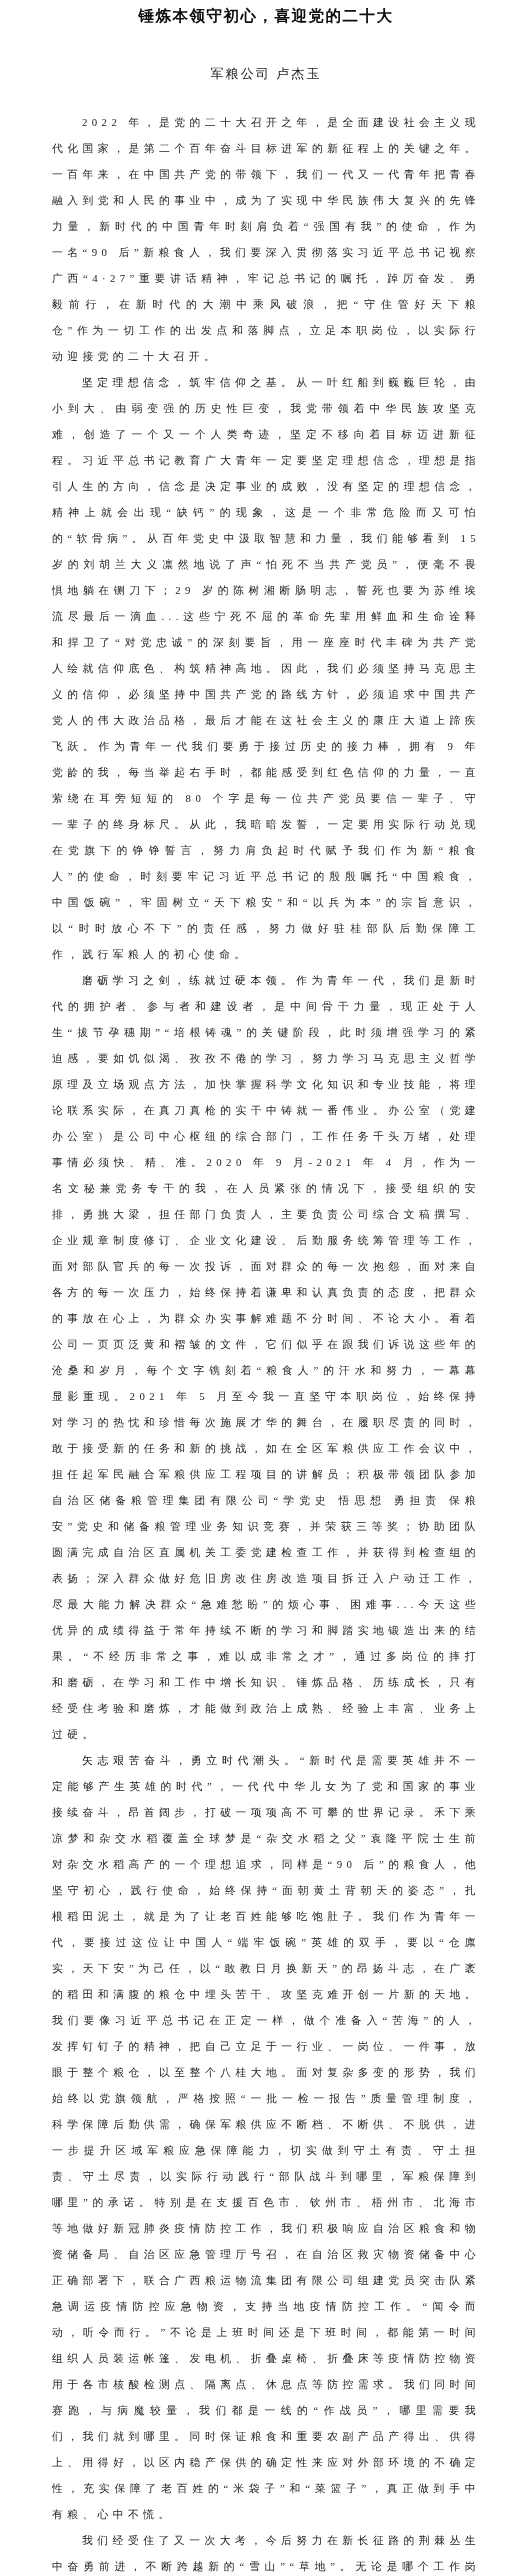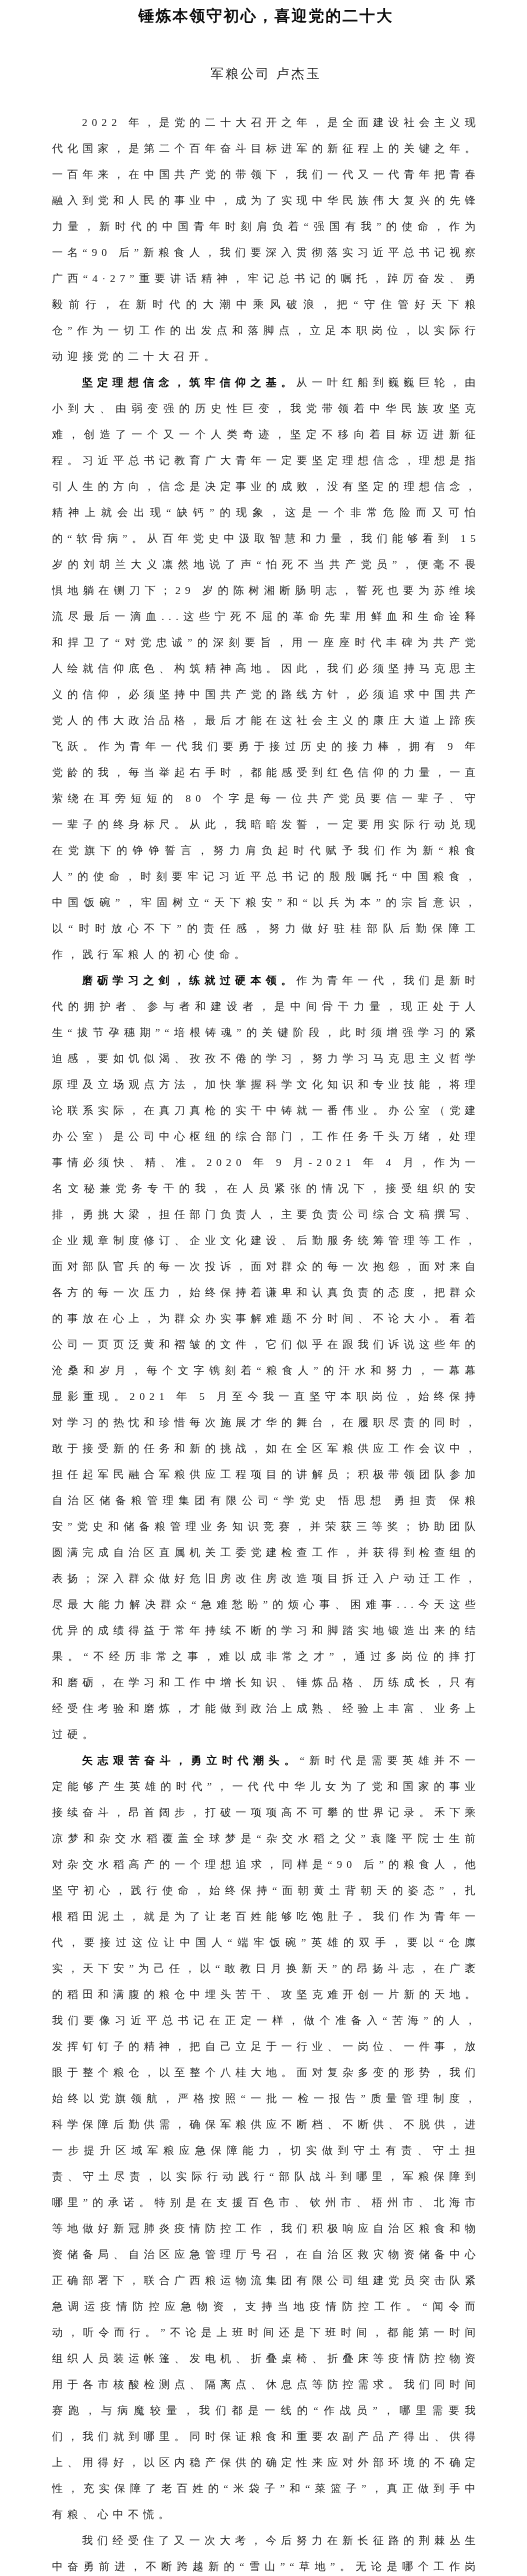--- a/index.html
+++ b/index.html
@@ -44,21 +44,21 @@
     text-align: justify;
     text-justify: inter-character;
     color: #1c1c1c;
   }
   .doc-body p {
     margin: 0;
     padding: 0;
     text-indent: 30px;
   }
   .doc-body .lead {
-    font-weight: 700;
+    font-weight: 400;
     color: #0d0d0d;
     margin-top: 24px;
   }
 </style>
 </head>
 <body>
 
 <div class="page">
   <h1 class="doc-title">锤炼本领守初心，喜迎党的二十大</h1>
 

